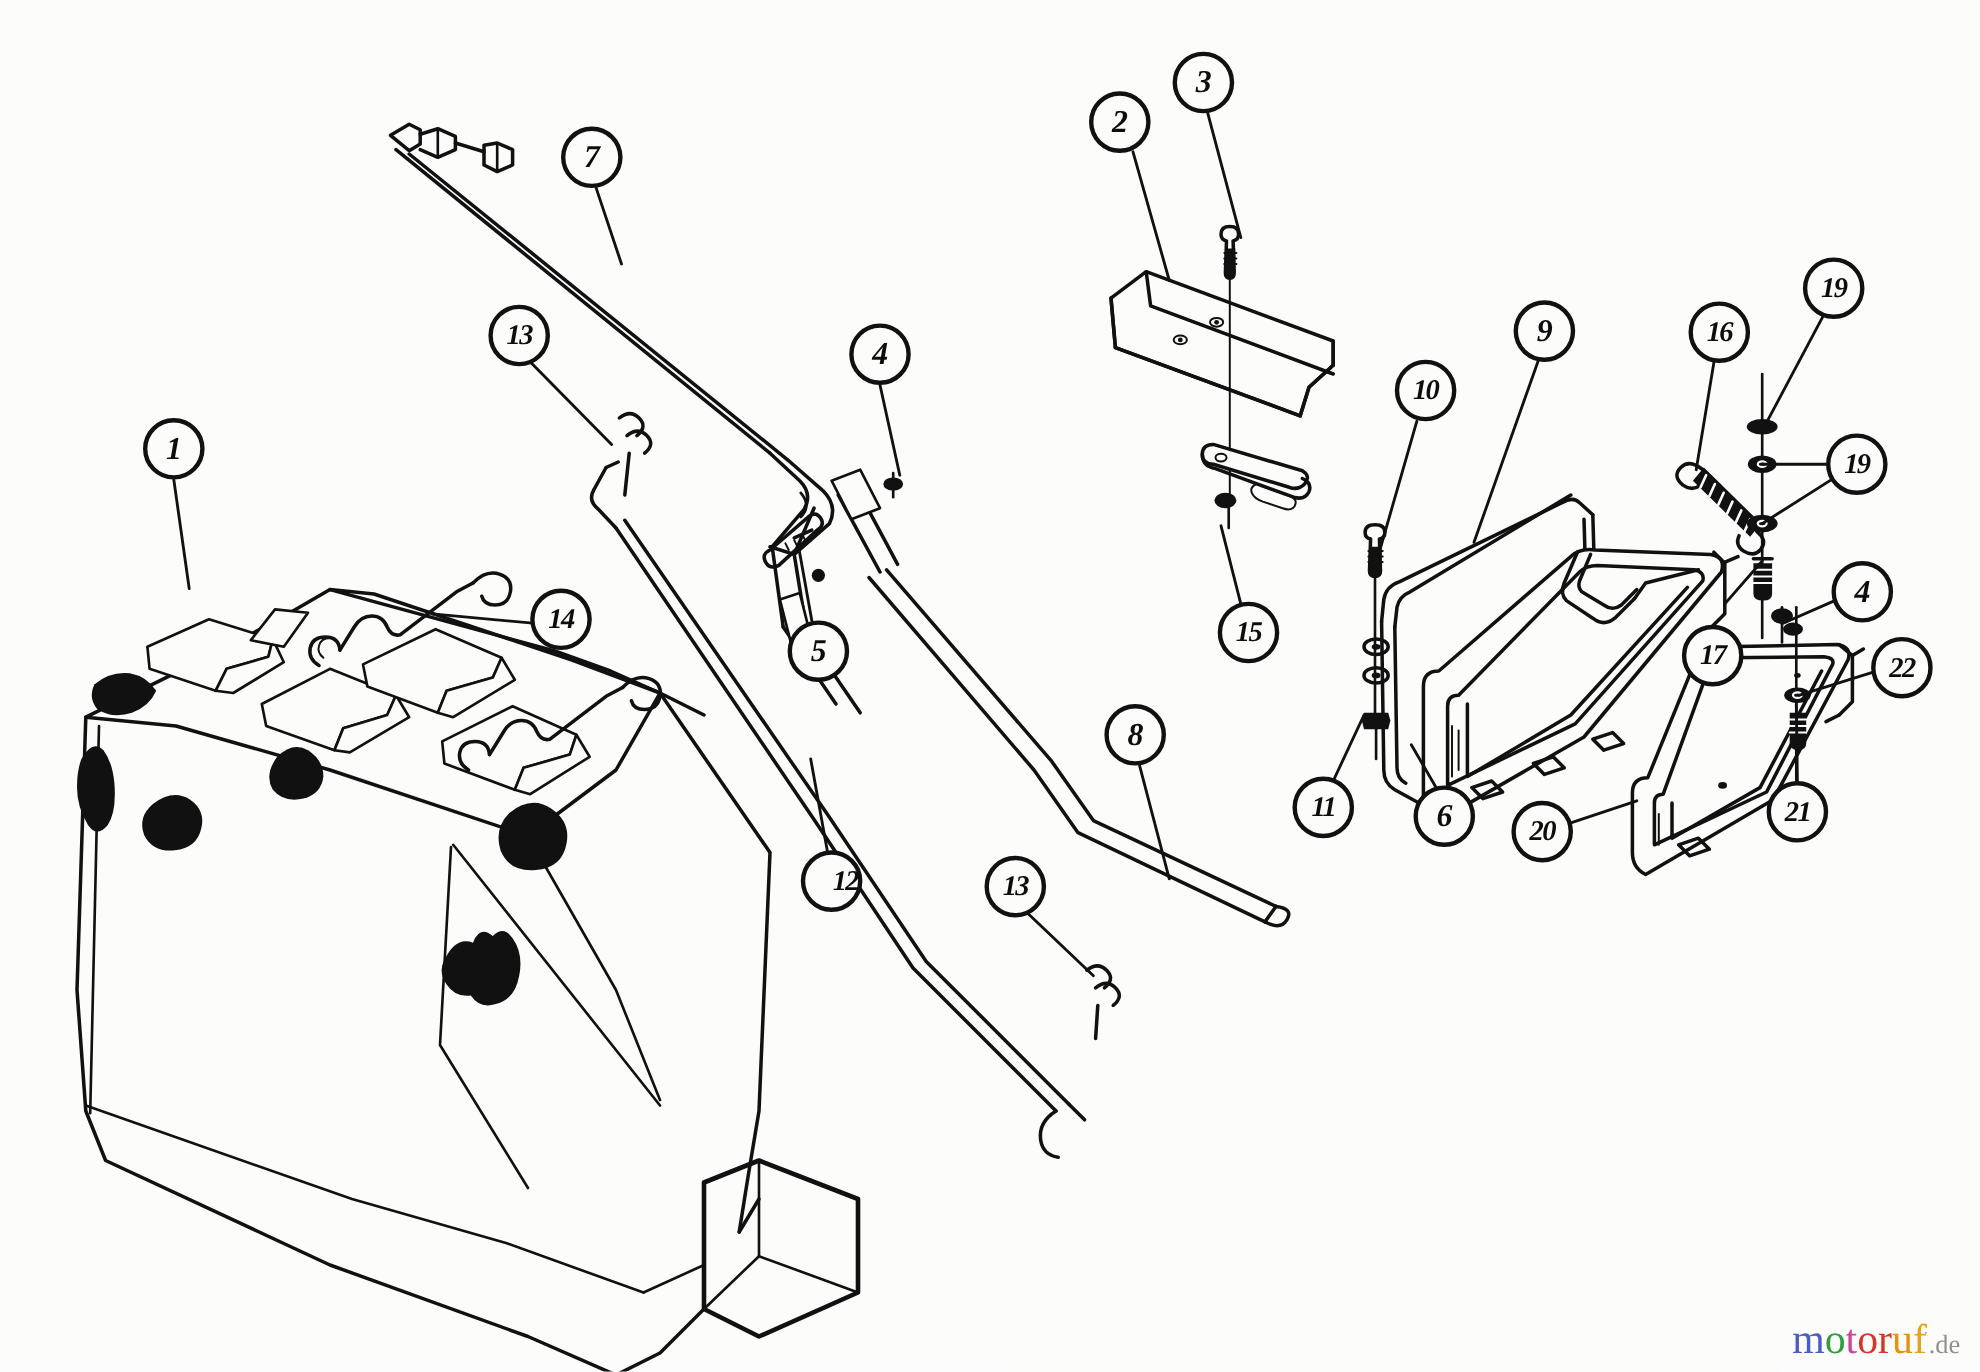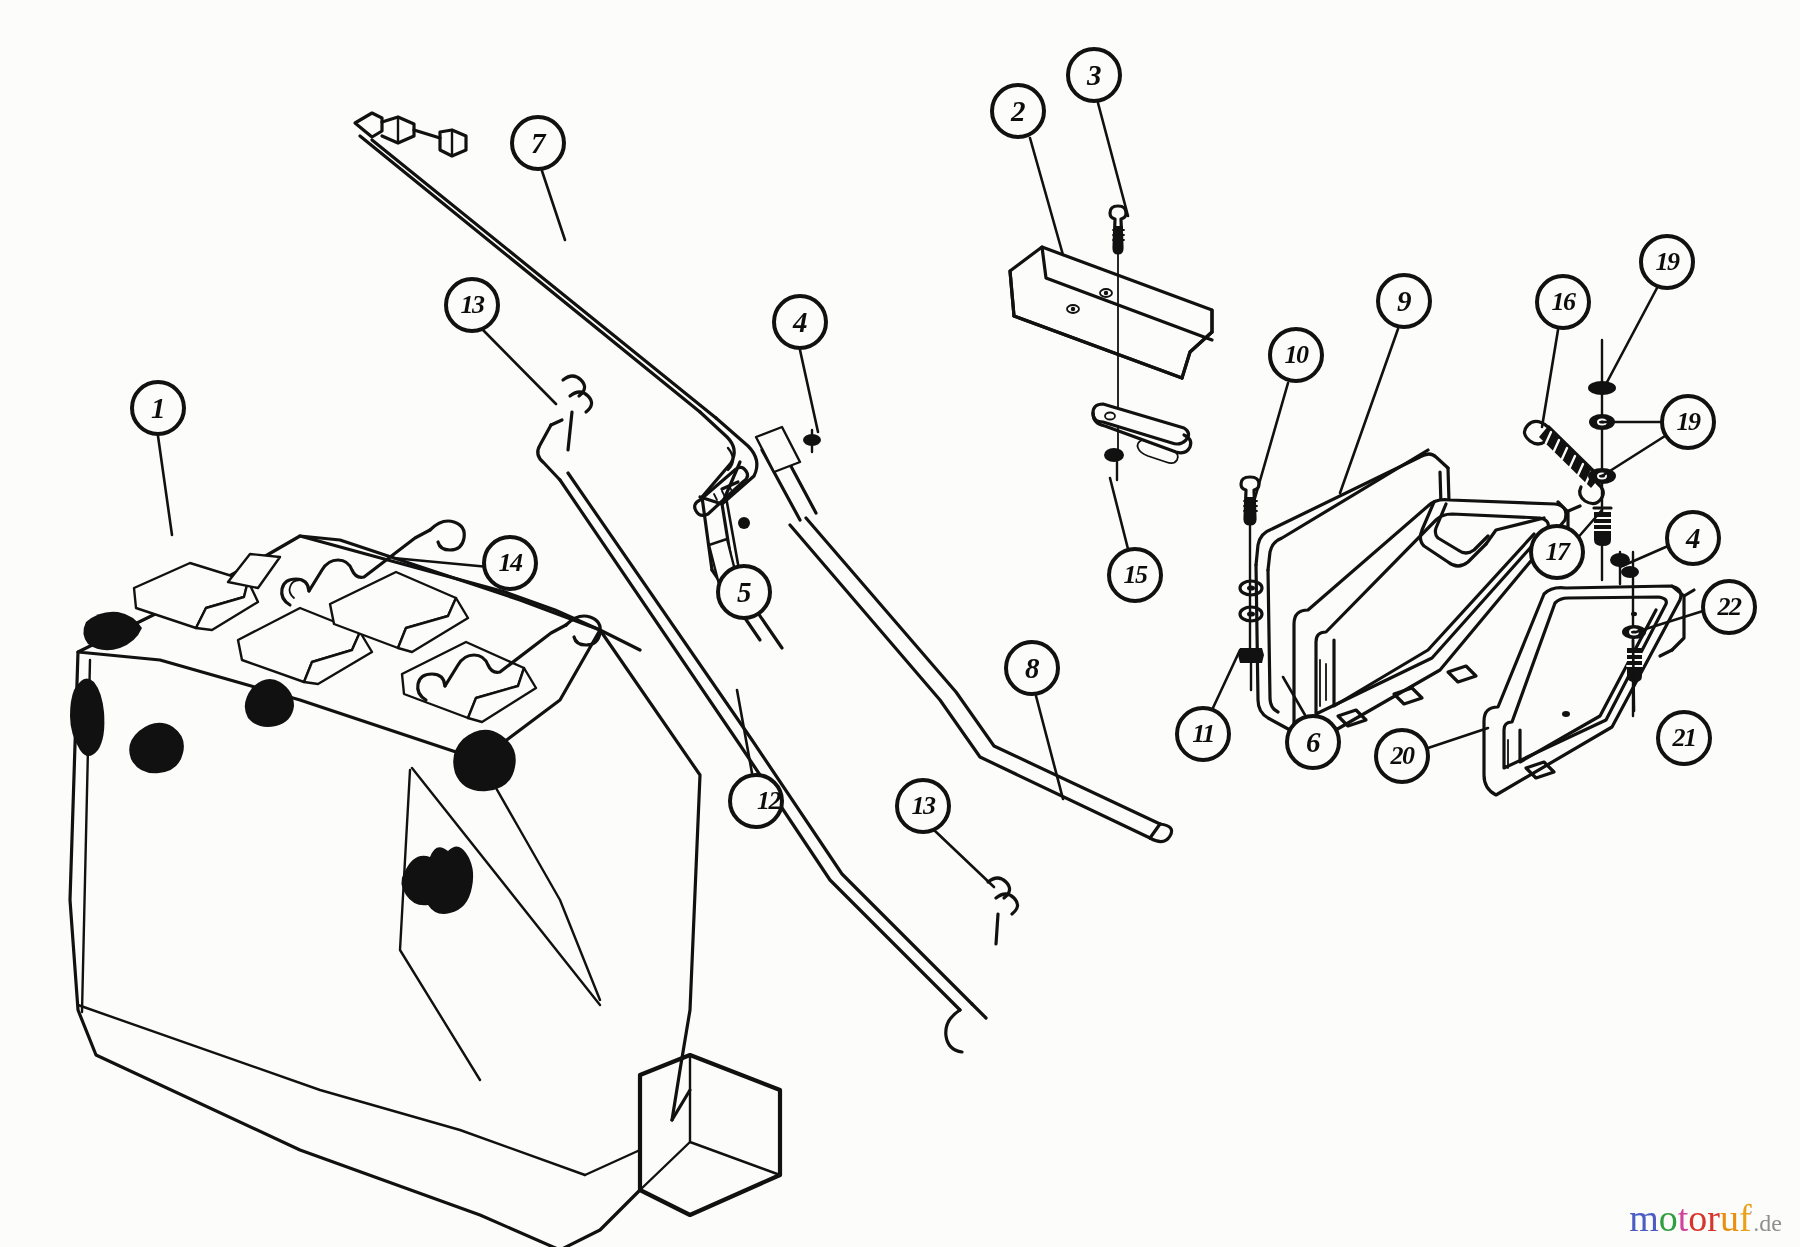--- a/index.html
+++ b/index.html
@@ -444,36 +444,36 @@
       </div>
       <div class="callout two" style="left: 510px; top: 563px;">
         <span>14</span>
       </div>
       <div class="callout two" style="left: 1135px; top: 575px;">
         <span>15</span>
       </div>
       <div class="callout two" style="left: 1563px; top: 302px;">
         <span>16</span>
       </div>
-      <div class="callout two" style="left: 1557px; top: 552px; text-align: center;">
+      <div class="callout two" style="left: 1557px; top: 596px; text-align: center;">
         <span>17</span>
       </div>
       <div class="callout two" style="left: 1667px; top: 262px;">
         <span>19</span>
       </div>
       <div class="callout two" style="left: 1688px; top: 422px;">
         <span>19</span>
       </div>
       <div class="callout" style="left: 1693px; top: 538px;">
         <span>4</span>
       </div>
       <div class="callout two" style="left: 1402px; top: 756px;">
         <span>20</span>
       </div>
-      <div class="callout two" style="left: 1684px; top: 738px;">
+      <div class="callout two" style="left: 1634px; top: 738px;">
         <span>21</span>
       </div>
       <div class="callout two" style="left: 1729px; top: 607px;">
         <span>22</span>
       </div>
     </div>
 
   <div id="watermark"><span class="wm-l" style="color: rgb(75, 92, 196);">m</span><span class="wm-l" style="color: rgb(47, 158, 63);">o</span><span class="wm-l" style="color: rgb(209, 68, 156);">t</span><span class="wm-l" style="color: rgb(214, 53, 43);">o</span><span class="wm-l" style="color: rgb(214, 53, 43);">r</span><span class="wm-l" style="color: rgb(232, 144, 15);">u</span><span class="wm-l" style="color: rgb(232, 162, 26);">f</span><span class="dot" style="color: rgb(154, 160, 170);">·</span><span class="de" style="color: rgb(142, 142, 142);">.de</span></div>
 
 </div>

